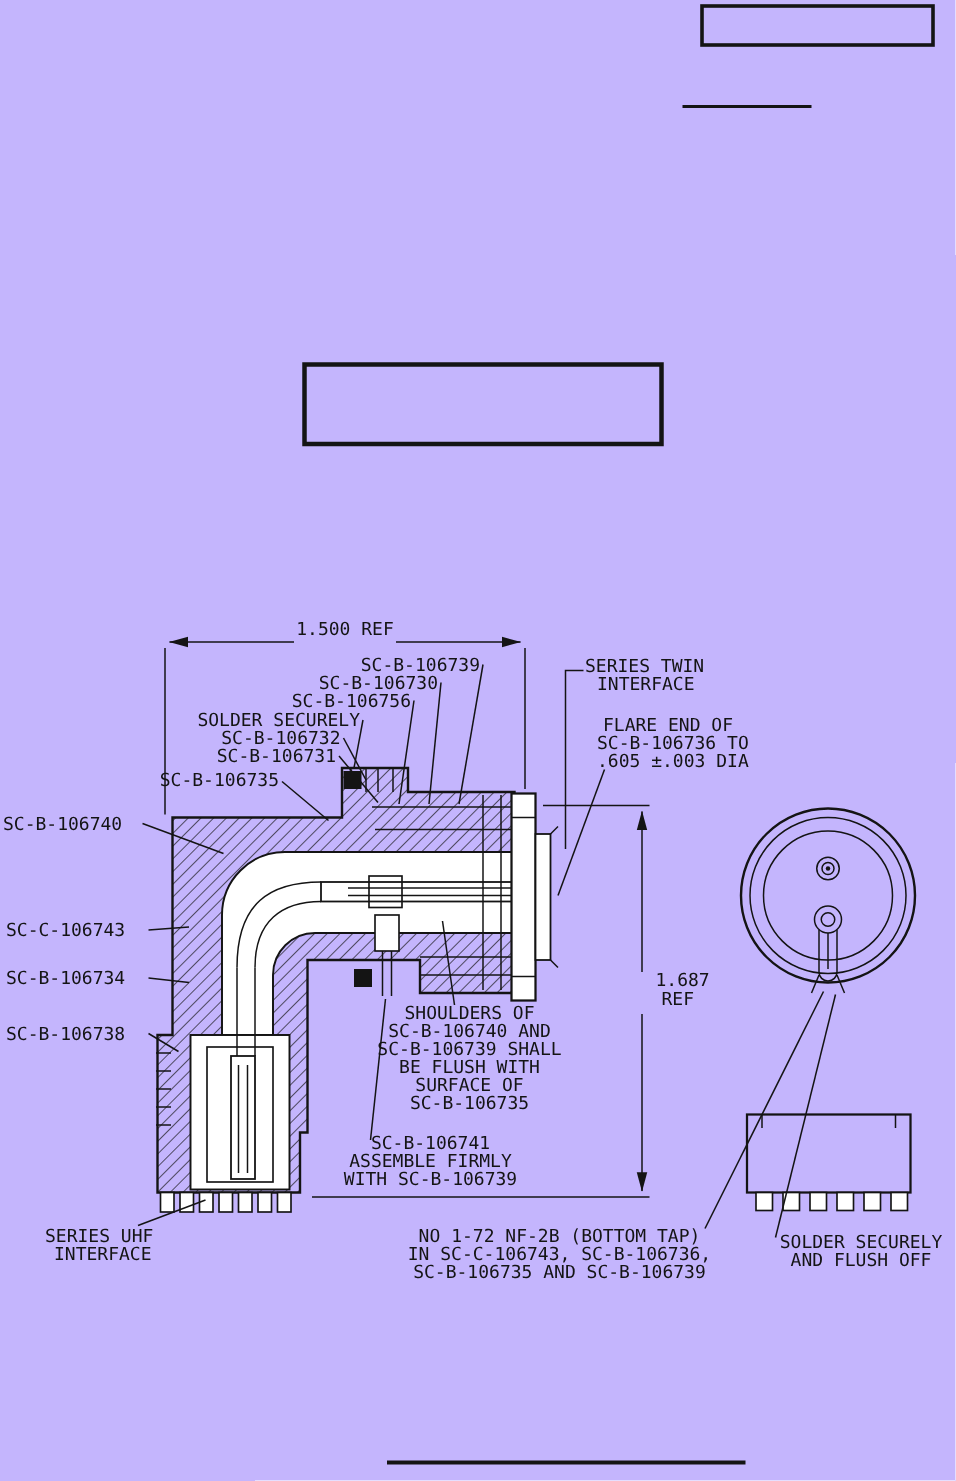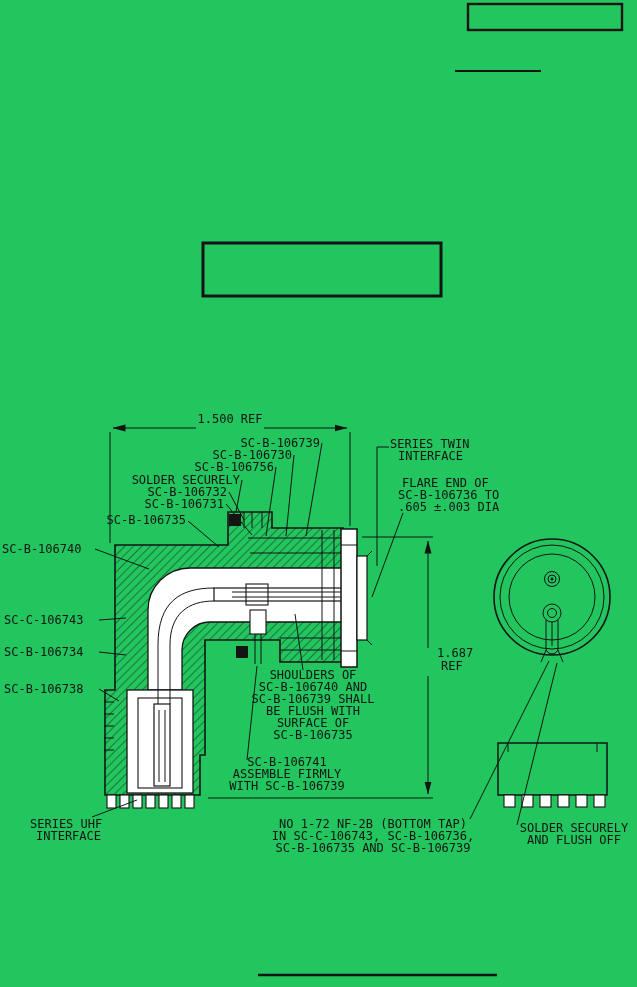--- a/index.html
+++ b/index.html
@@ -1,16 +1,16 @@
 <!DOCTYPE html>
 <html><head>
 <meta charset="utf-8">
 <style>
   html,body{margin:0;padding:0;background:#ffffff;}
-  .page{position:relative;width:637px;height:987px;background:#22c55e;overflow:hidden;}
+  .page{position:relative;width:637px;height:987px;background:#c4b5fd;overflow:hidden;}
   svg{position:absolute;top:0;left:0;}
   text{font-family:"DejaVu Sans Mono","Liberation Mono",monospace;font-size:12px;fill:#141414;}
   .ln{stroke:#141414;stroke-width:1;fill:none;}
   .bd{stroke:#141414;stroke-width:2.4;fill:none;}
 </style>
 </head>
 <body>
 
 <div class="page">
 <svg width="637" height="987" viewBox="0 0 637 987">

